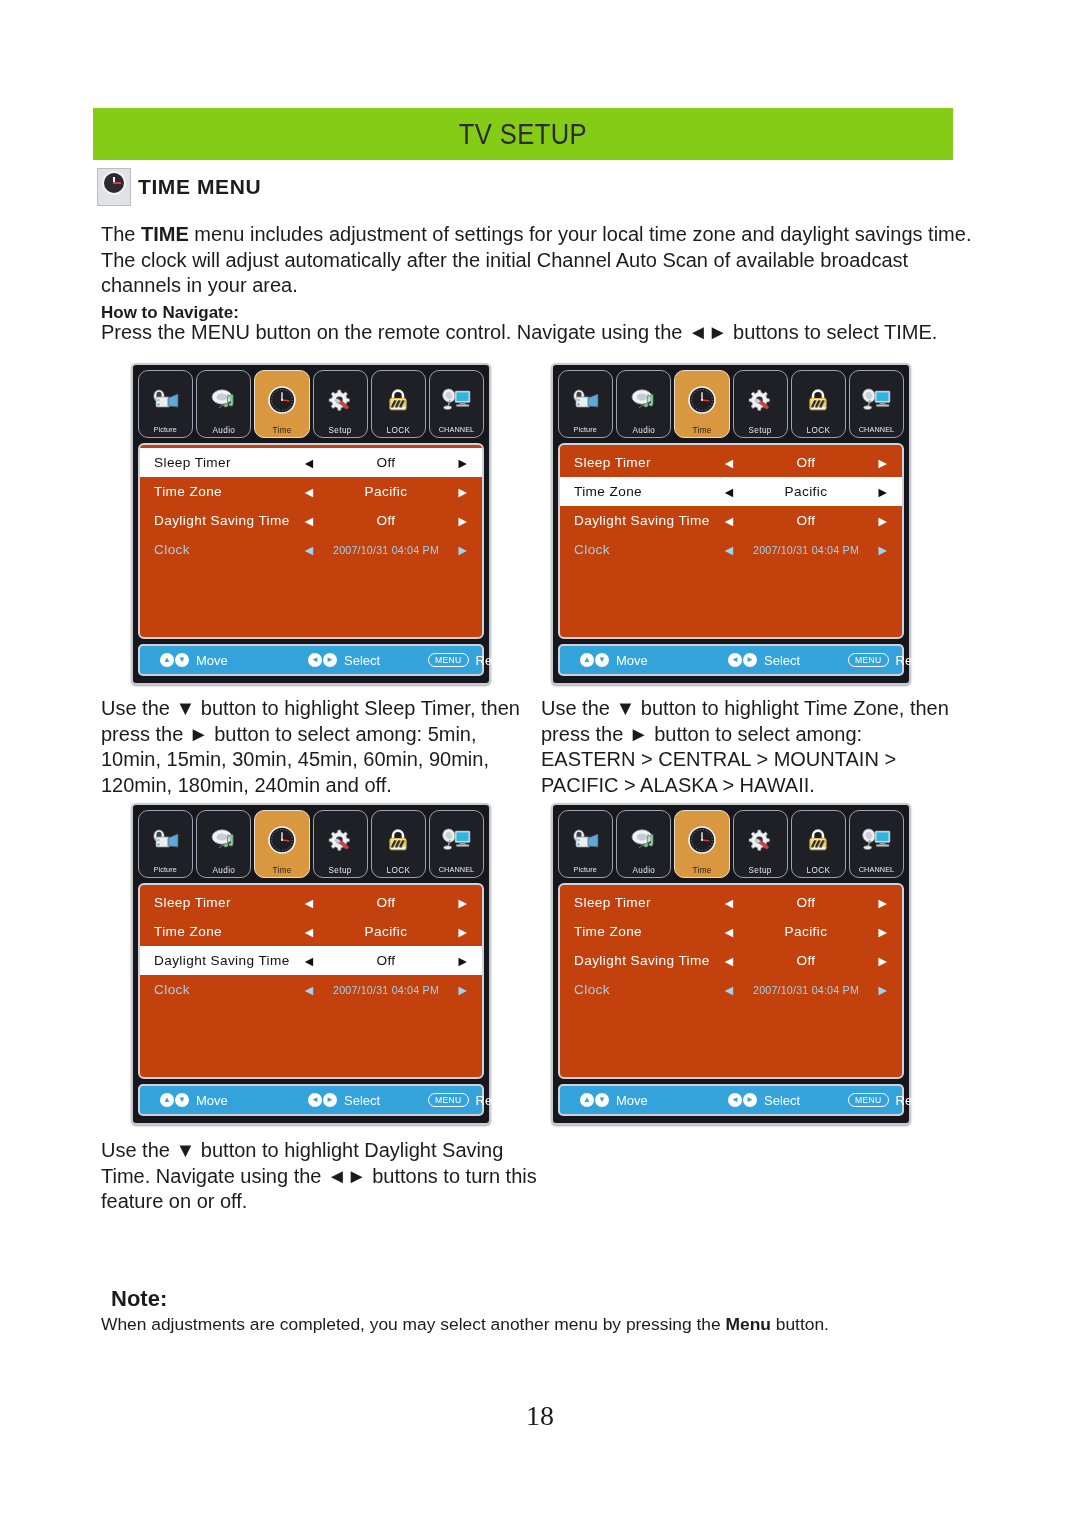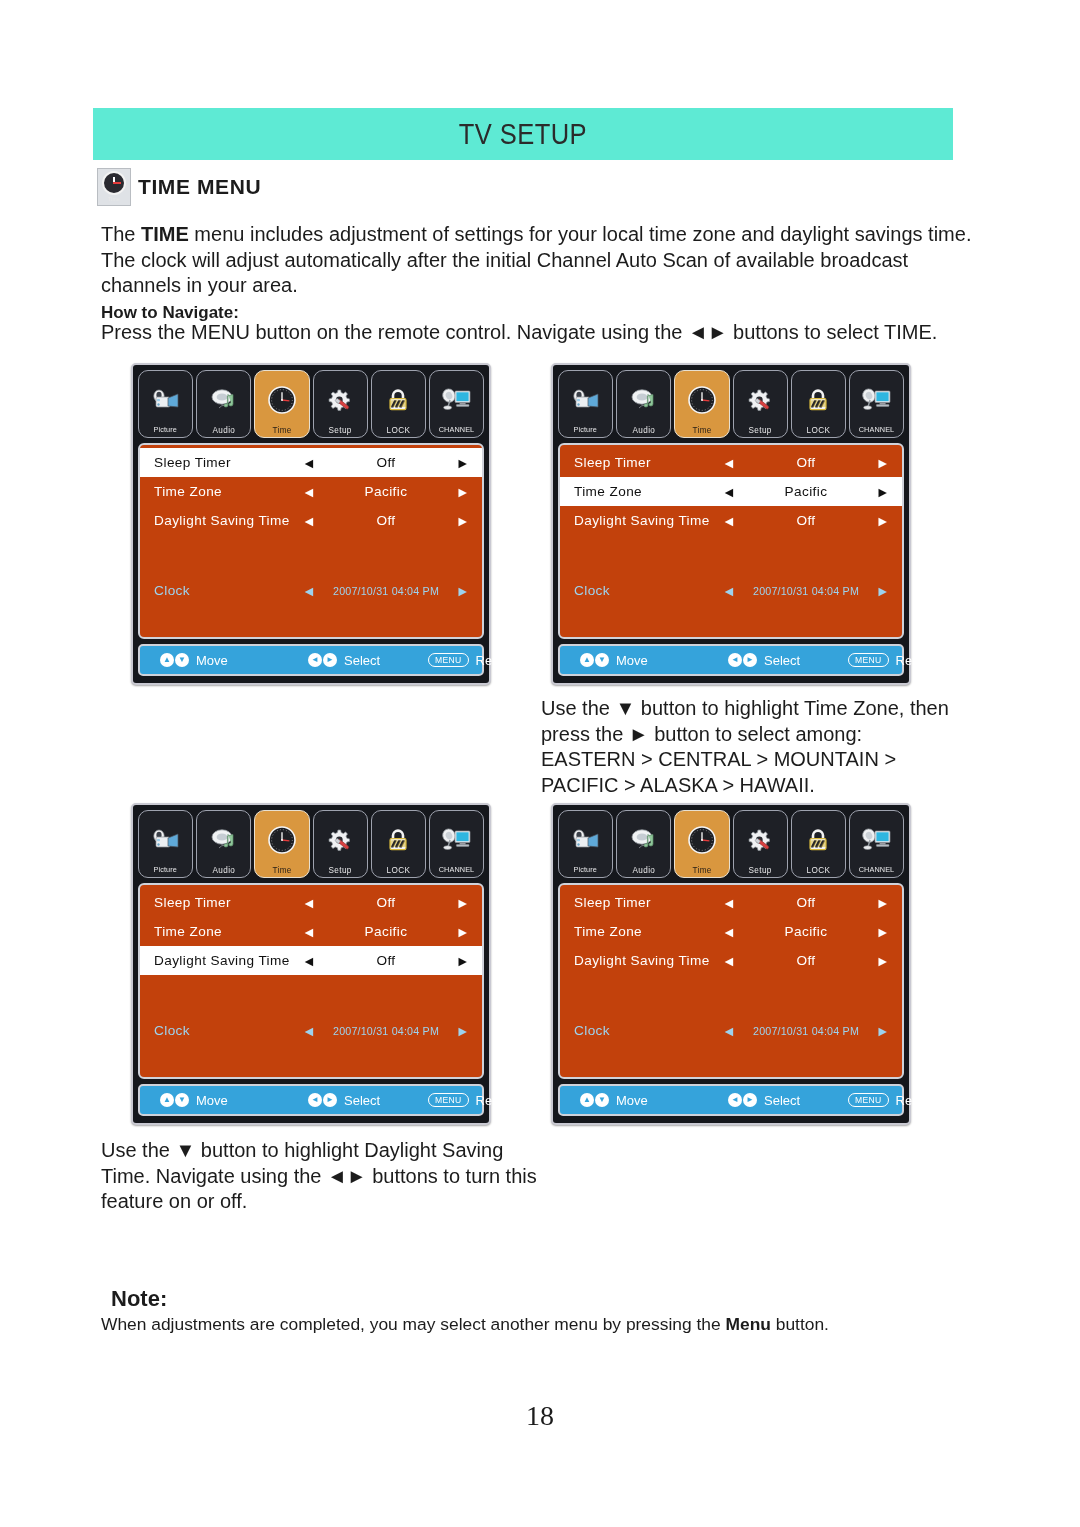--- a/index.html
+++ b/index.html
@@ -24,21 +24,21 @@
     height: 1527px;
   }
 
   
   .header-bar {
     position: absolute;
     left: 93px;
     top: 108px;
     width: 860px;
     height: 52px;
-    background: #5eead4;
+    background: #84cc16;
     display: flex;
     align-items: center;
     justify-content: center;
   }
   .header-title {
     font-size: 29px;
     font-weight: 400;
     letter-spacing: 0.5px;
     color: #2b2b2b;
     font-family: "Liberation Sans", sans-serif;
@@ -228,21 +228,21 @@
     padding: 0 12px 0 14px;
     box-sizing: border-box;
     color: #ffffff;
     font-size: 13.6px;
     letter-spacing: 0.4px;
   }
   .osd-row.selected {
     background: #ffffff;
     color: #101010;
   }
-  .osd-row.disabled { color: #9dd3ef; margin-top: 41px; }
+  .osd-row.disabled { color: #9dd3ef; }
 
   .row-label { flex: 0 0 148px; white-space: nowrap; }
   .row-left-arrow,
   .row-right-arrow {
     font-size: 14px;
     line-height: 1;
   }
   .row-left-arrow { flex: 0 0 22px; text-align: left; }
   .row-value {
     flex: 1;
@@ -847,20 +847,21 @@
           </span>
           <span>Select</span>
         </div>
         <div class="foot-item return">
           <span class="menu-pill">MENU</span>
           <span>Return</span>
         </div>
       </div>
     </div>
 
+  <div class="para" id="caption-1">Use the ▼ button to highlight Sleep Timer, then press the ► button to select among: 5min, 10min, 15min, 30min, 45min, 60min, 90min, 120min, 180min, 240min and off.</div>
   <div class="para" id="caption-3">Use the ▼ button to highlight Daylight Saving Time. Navigate using the ◄► buttons to turn this feature on or off.</div>
   <div class="para" id="caption-2">Use the ▼ button to highlight Time Zone, then press the ► button to select among: EASTERN &gt; CENTRAL &gt; MOUNTAIN &gt; PACIFIC &gt; ALASKA &gt; HAWAII.</div>
 
   <div class="note-head">Note:</div>
   <div class="note-body">When adjustments are completed, you may select another menu by pressing the <b>Menu</b> button.</div>
 
   <div class="page-number">18</div>
 
 </div>
 

